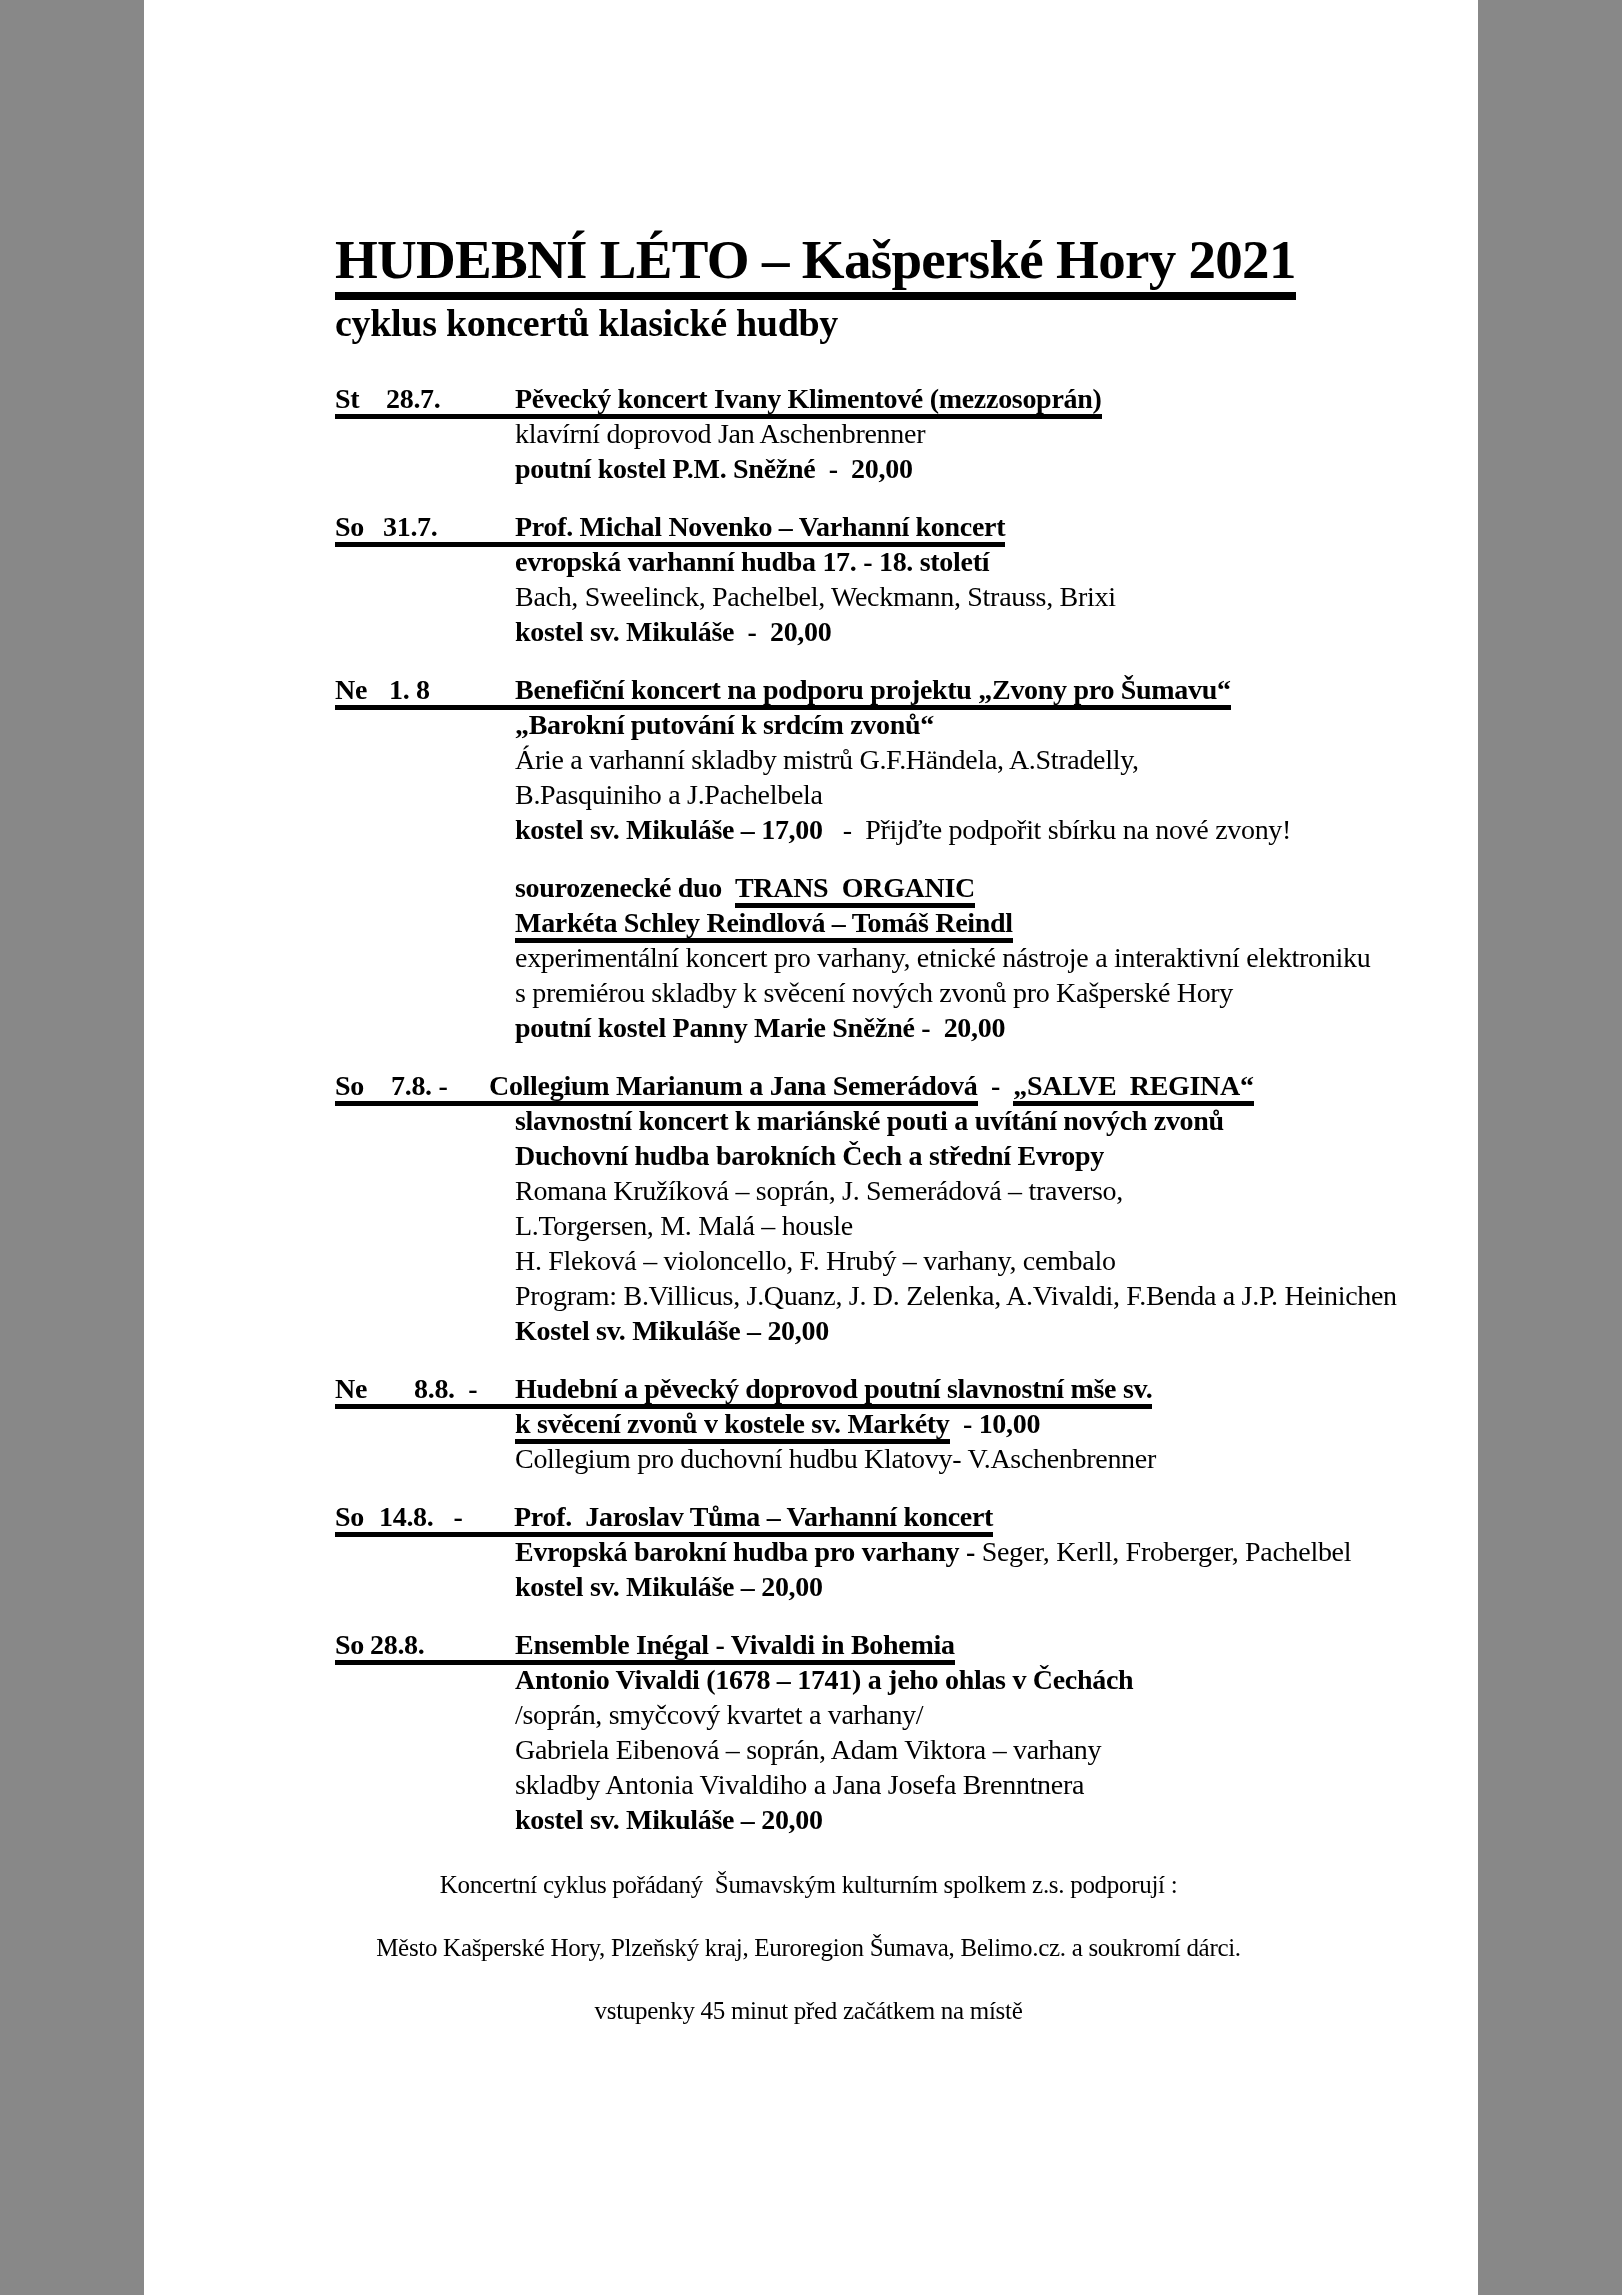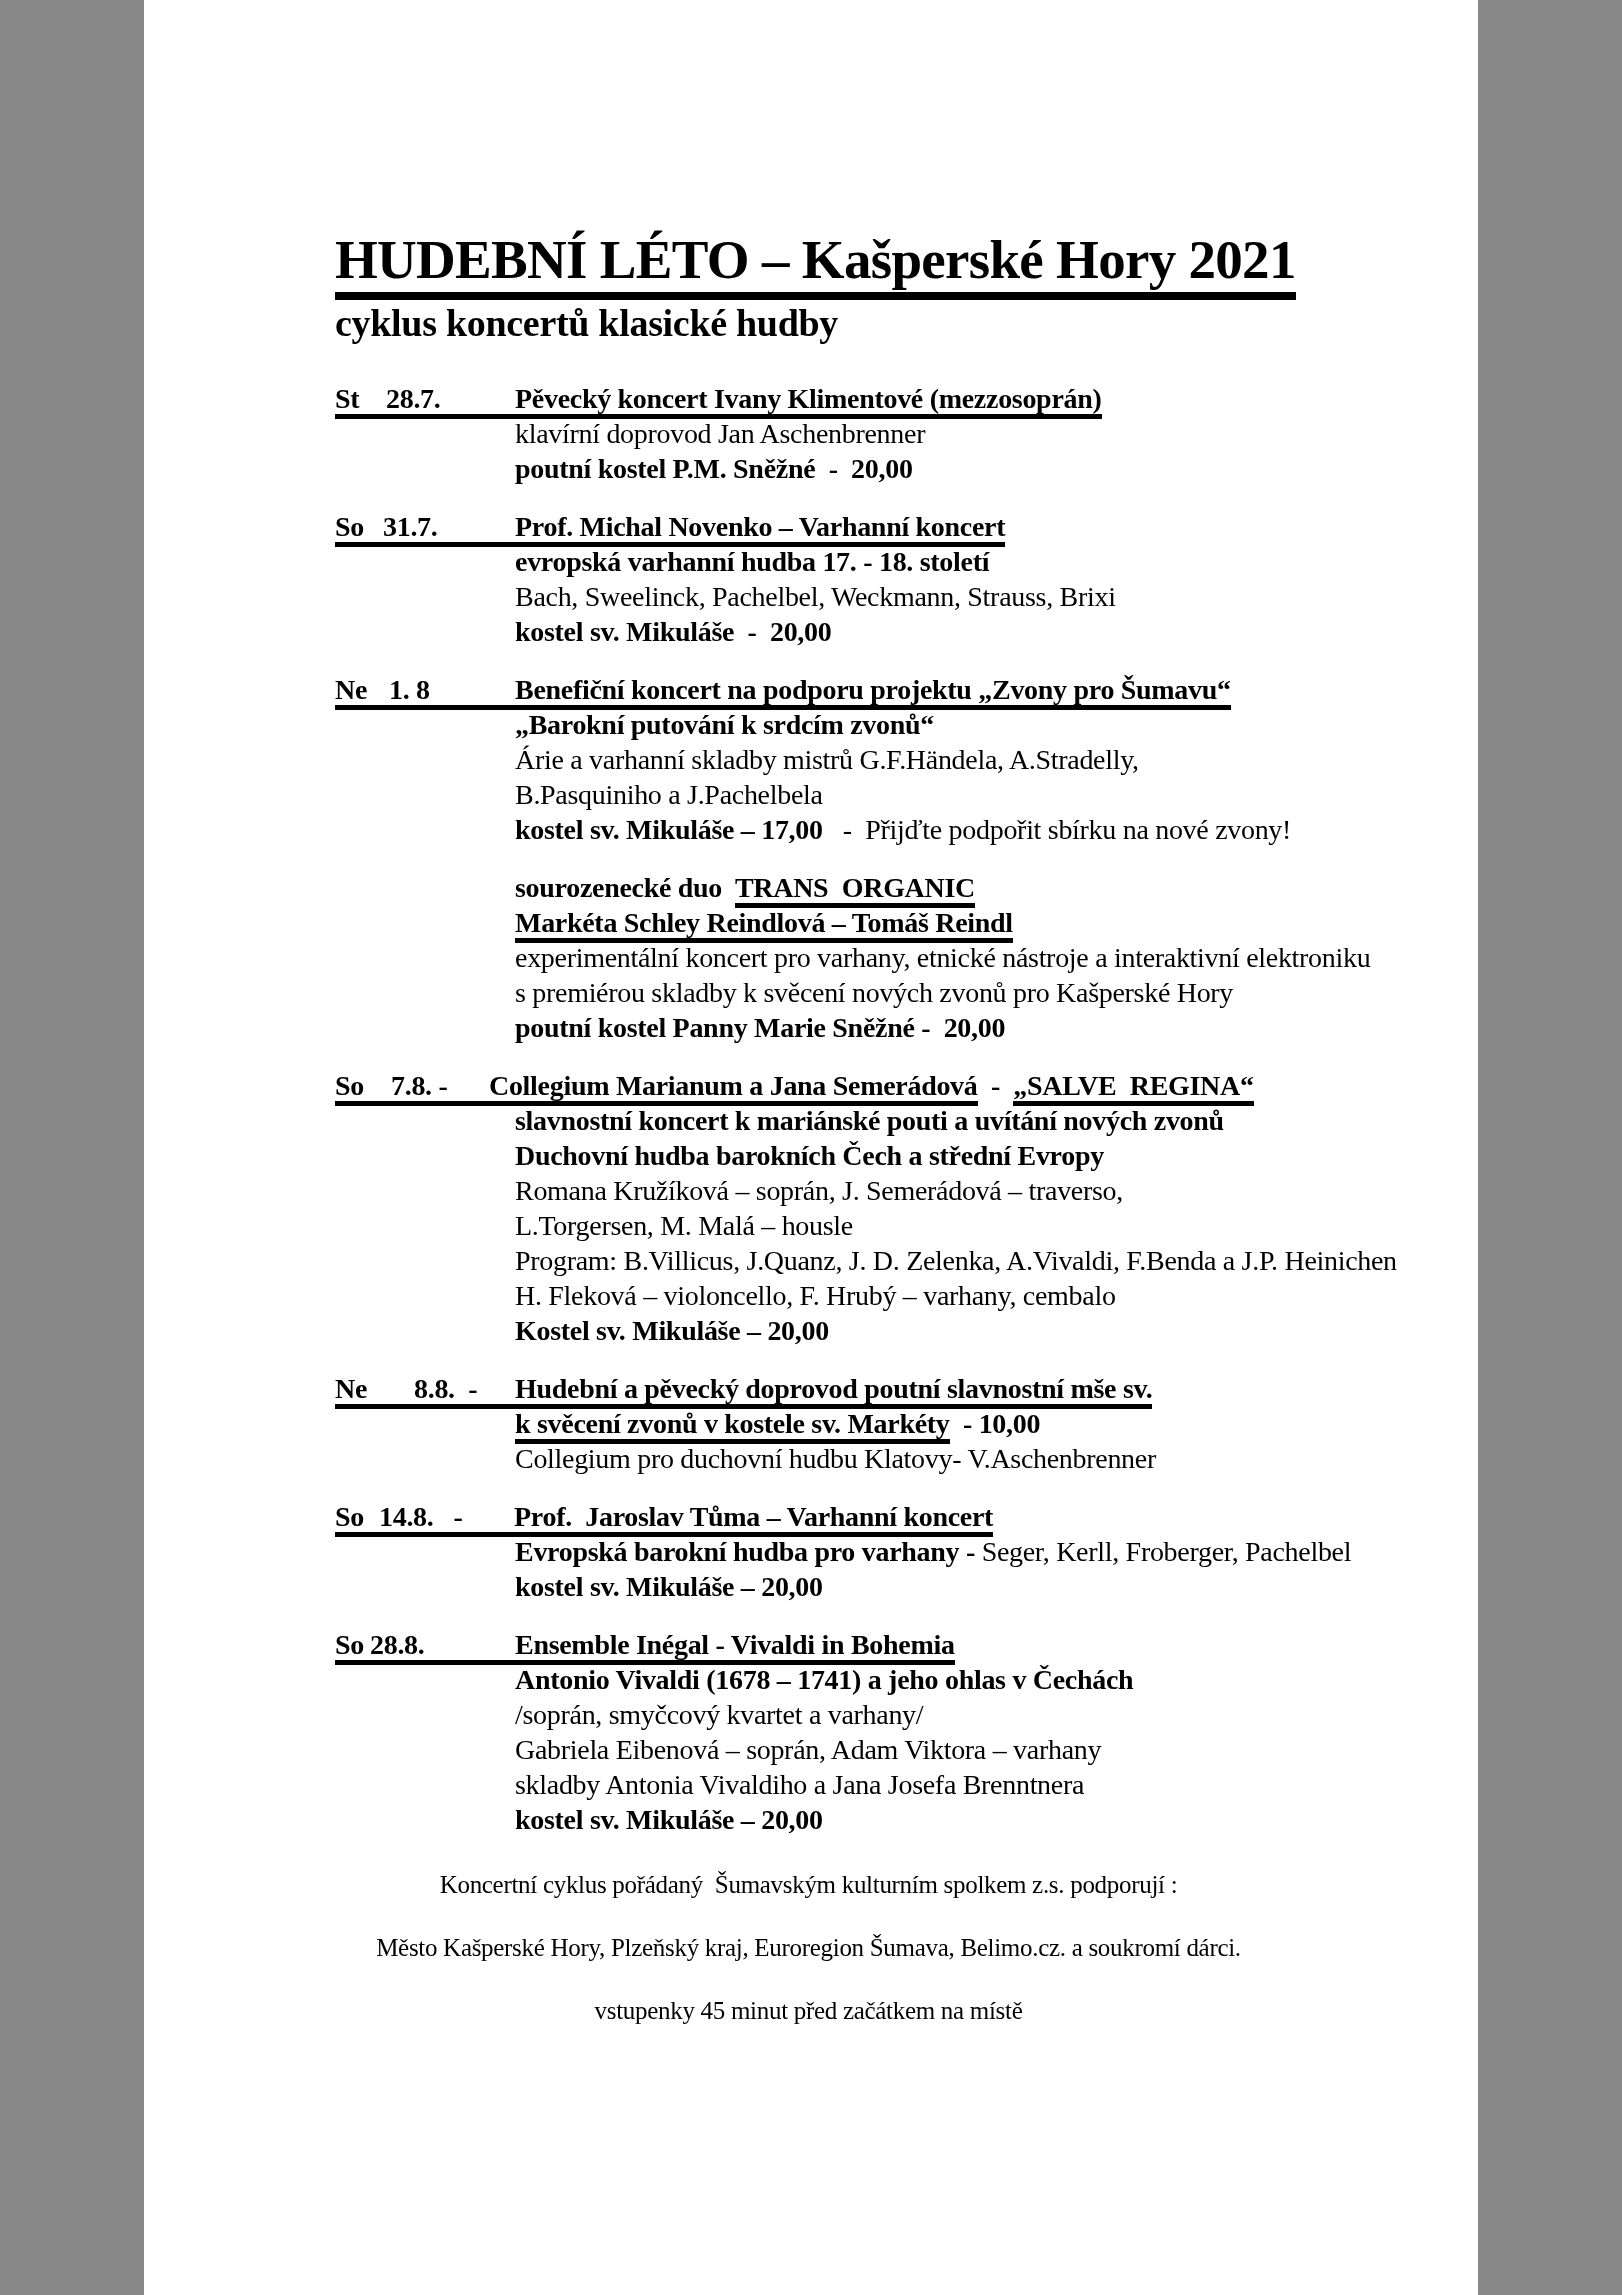--- a/index.html
+++ b/index.html
@@ -74,22 +74,22 @@
           <div class="line cont"><span class="r">experimentální koncert pro varhany, etnické nástroje a interaktivní elektroniku</span></div>
           <div class="line cont"><span class="r">s premiérou skladby k svěcení nových zvonů pro Kašperské Hory</span></div>
           <div class="line cont"><span class="b">poutní kostel Panny Marie Sněžné -  20,00</span></div>
         </div>
         <div class="entry">
           <div class="head"><span class="u"><span class="day" style="width: 56px;">So</span><span class="date" style="width: 98px;">7.8. -</span><span class="b">Collegium Marianum a Jana Semerádová</span></span><span class="b">  -  </span><span class="b u">„SALVE  REGINA“</span></div>
           <div class="line cont"><span class="b">slavnostní koncert k mariánské pouti a uvítání nových zvonů</span></div>
           <div class="line cont"><span class="b">Duchovní hudba barokních Čech a střední Evropy</span></div>
           <div class="line cont"><span class="r">Romana Kružíková – soprán, J. Semerádová – traverso,</span></div>
           <div class="line cont"><span class="r">L.Torgersen, M. Malá – housle</span></div>
+          <div class="line cont"><span class="r">H. Fleková – violoncello, F. Hrubý – varhany, cembalo</span></div>
           <div class="line cont"><span class="r">Program: B.Villicus, J.Quanz, J. D. Zelenka, A.Vivaldi, F.Benda a J.P. Heinichen</span></div>
-          <div class="line cont"><span class="r">H. Fleková – violoncello, F. Hrubý – varhany, cembalo</span></div>
           <div class="line cont"><span class="b">Kostel sv. Mikuláše – 20,00</span></div>
         </div>
         <div class="entry">
           <div class="head"><span class="u"><span class="day" style="width: 79px;">Ne</span><span class="date" style="width: 101px;">8.8.  -</span><span class="b">Hudební a pěvecký doprovod poutní slavnostní mše sv.</span></span></div>
           <div class="line cont"><span class="b u">k svěcení zvonů v kostele sv. Markéty</span><span class="b">  - 10,00</span></div>
           <div class="line cont"><span class="r">Collegium pro duchovní hudbu Klatovy- V.Aschenbrenner</span></div>
         </div>
         <div class="entry">
           <div class="head"><span class="u"><span class="day" style="width: 44px;">So</span><span class="date" style="width: 135px;">14.8.   -</span><span class="b">Prof.  Jaroslav Tůma – Varhanní koncert</span></span></div>
           <div class="line cont"><span class="b">Evropská barokní hudba pro varhany - </span><span class="r">Seger, Kerll, Froberger, Pachelbel</span></div>

